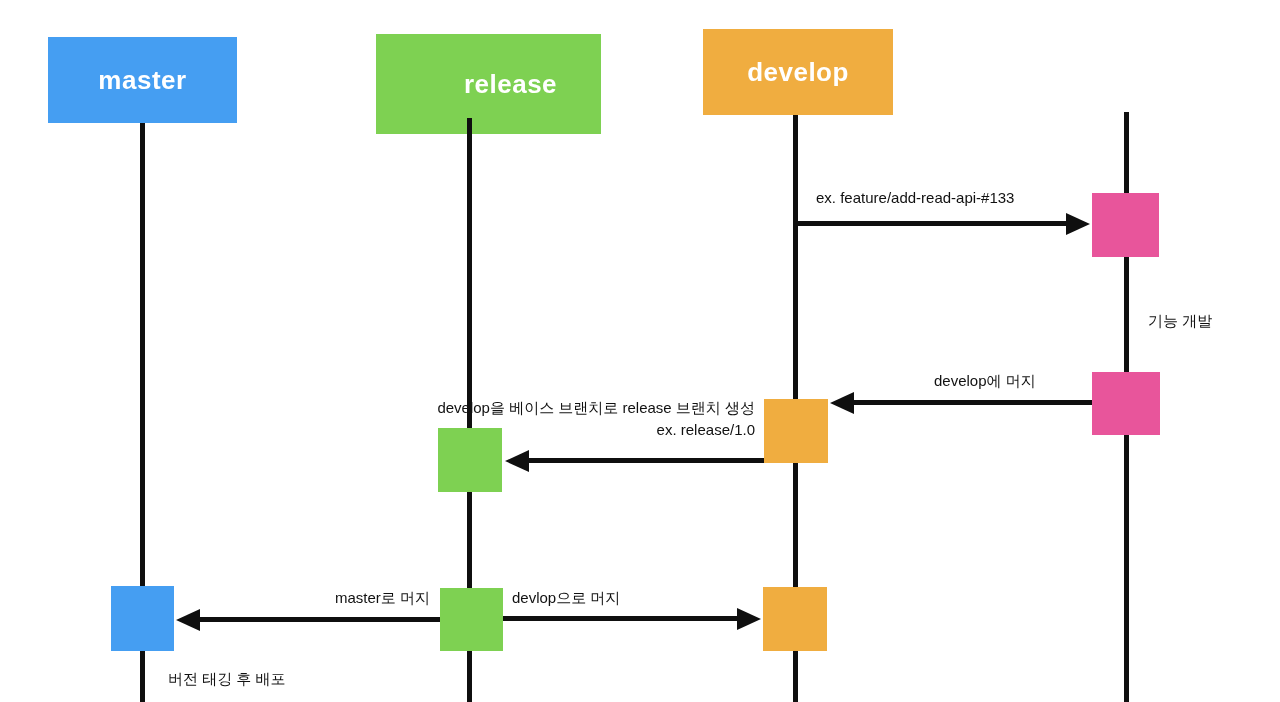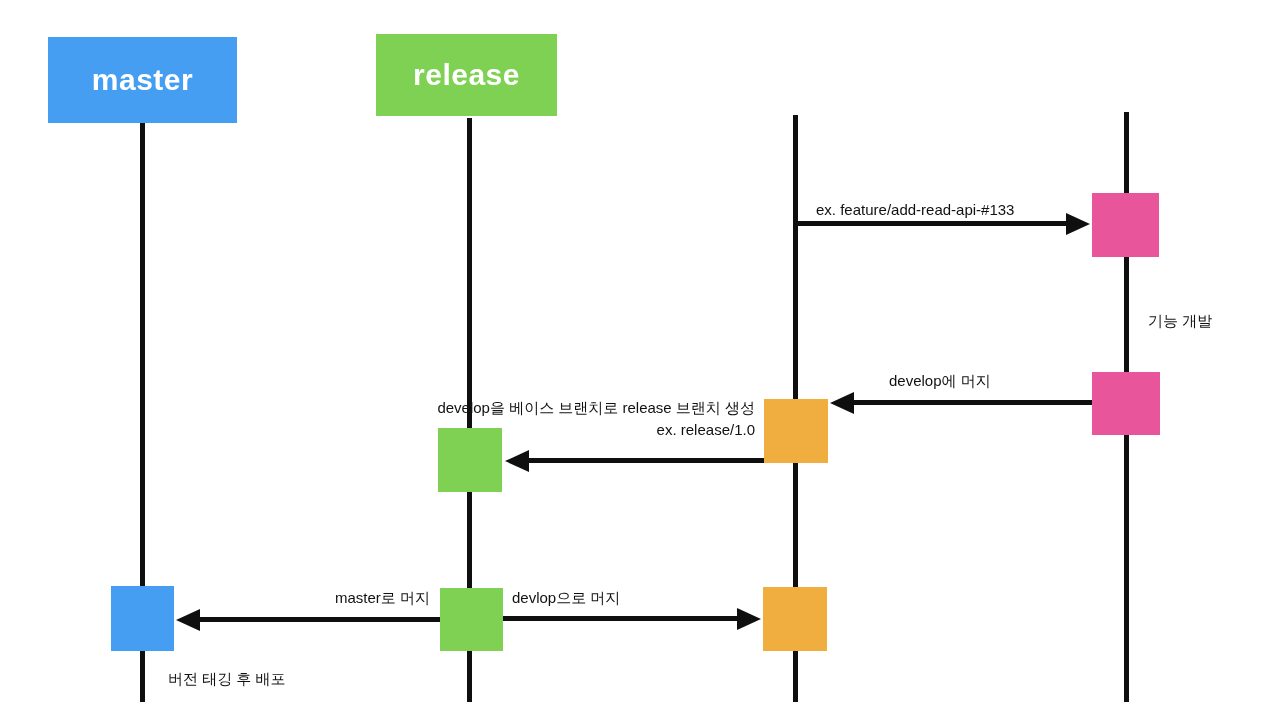--- a/index.html
+++ b/index.html
@@ -13,26 +13,26 @@
     color: #111111;
   }
 
   
   .lane-header {
     position: absolute;
     display: flex;
     align-items: center;
     justify-content: center;
     color: #ffffff;
-    font-size: 30px;
+    font-size: 26px;
     font-weight: bold;
     letter-spacing: 0.5px;
   }
   .hdr-master  { left: 48px;   top: 37px; width: 189px; height: 86px; }
-  .hdr-release { left: 376px;  top: 34px; width: 181px; height: 82px; }
+  .hdr-release { left: 376px;  top: 34px; width: 181px; height: 100px; padding-left: 44px; }
   .hdr-develop { left: 703px;  top: 29px; width: 190px; height: 86px; }
   .hdr-feature { left: 1031px; top: 25px; width: 192px; height: 87px; }
 
   
   .lifeline { position: absolute; width: 5px; background: #0f0f0f; }
   .ll-master  { left: 140px;  top: 123px; height: 579px; }
   .ll-release { left: 467px;  top: 118px; height: 584px; }
   .ll-develop { left: 793px;  top: 115px; height: 587px; }
   .ll-feature { left: 1124px; top: 112px; height: 590px; }
 
@@ -73,40 +73,43 @@
 
   
   .label {
     position: absolute;
     font-size: 15px;
     line-height: 18px;
     white-space: nowrap;
     color: #111111;
   }
   .msg1a { left: 816px; top: 165px; }
-  .msg1b { left: 816px; top: 189px; margin-top: 12px; }
-  .msg2  { left: 889px; top: 372px; text-align: center; }
+  .msg1b { left: 816px; top: 189px; }
+  .msg2  { left: 934px; top: 372px; text-align: center; }
   .msg3a { right: 525px; top: 399px; text-align: right; }
   .msg3b { right: 525px; top: 421px; text-align: left; }
   .msg4  { right: 850px; top: 589px; text-align: center; }
   .msg5  { left: 512px; top: 589px; }
   .note-feature { left: 1148px; top: 312px; }
   .note-qa     { left: 492px;  top: 512px; }
   .note-deploy { left: 168px;  top: 670px; }
 </style>
 </head>
 <body>
 
 <div class="canvas">
 
   <div class="lane-header hdr-master" style="background-color: rgb(69, 158, 242);">
     <span>master</span>
   </div>
   <div class="lane-header hdr-release" style="background-color: rgb(126, 209, 82);">
     <span>release</span>
+  </div>
+  <div class="lane-header hdr-develop" style="background-color: rgb(240, 173, 64);">
+    <span>develop</span>
   </div>
 
   <div class="lifeline ll-master"></div>
   <div class="lifeline ll-release"></div>
   <div class="lifeline ll-develop"></div>
   <div class="lifeline ll-feature"></div>
 
   <div class="act act-feature-1" style="background-color: rgb(232, 85, 155);"></div>
   <div class="act act-feature-2" style="background-color: rgb(232, 85, 155);"></div>
   <div class="act act-develop-1" style="background-color: rgb(240, 173, 64);"></div>

